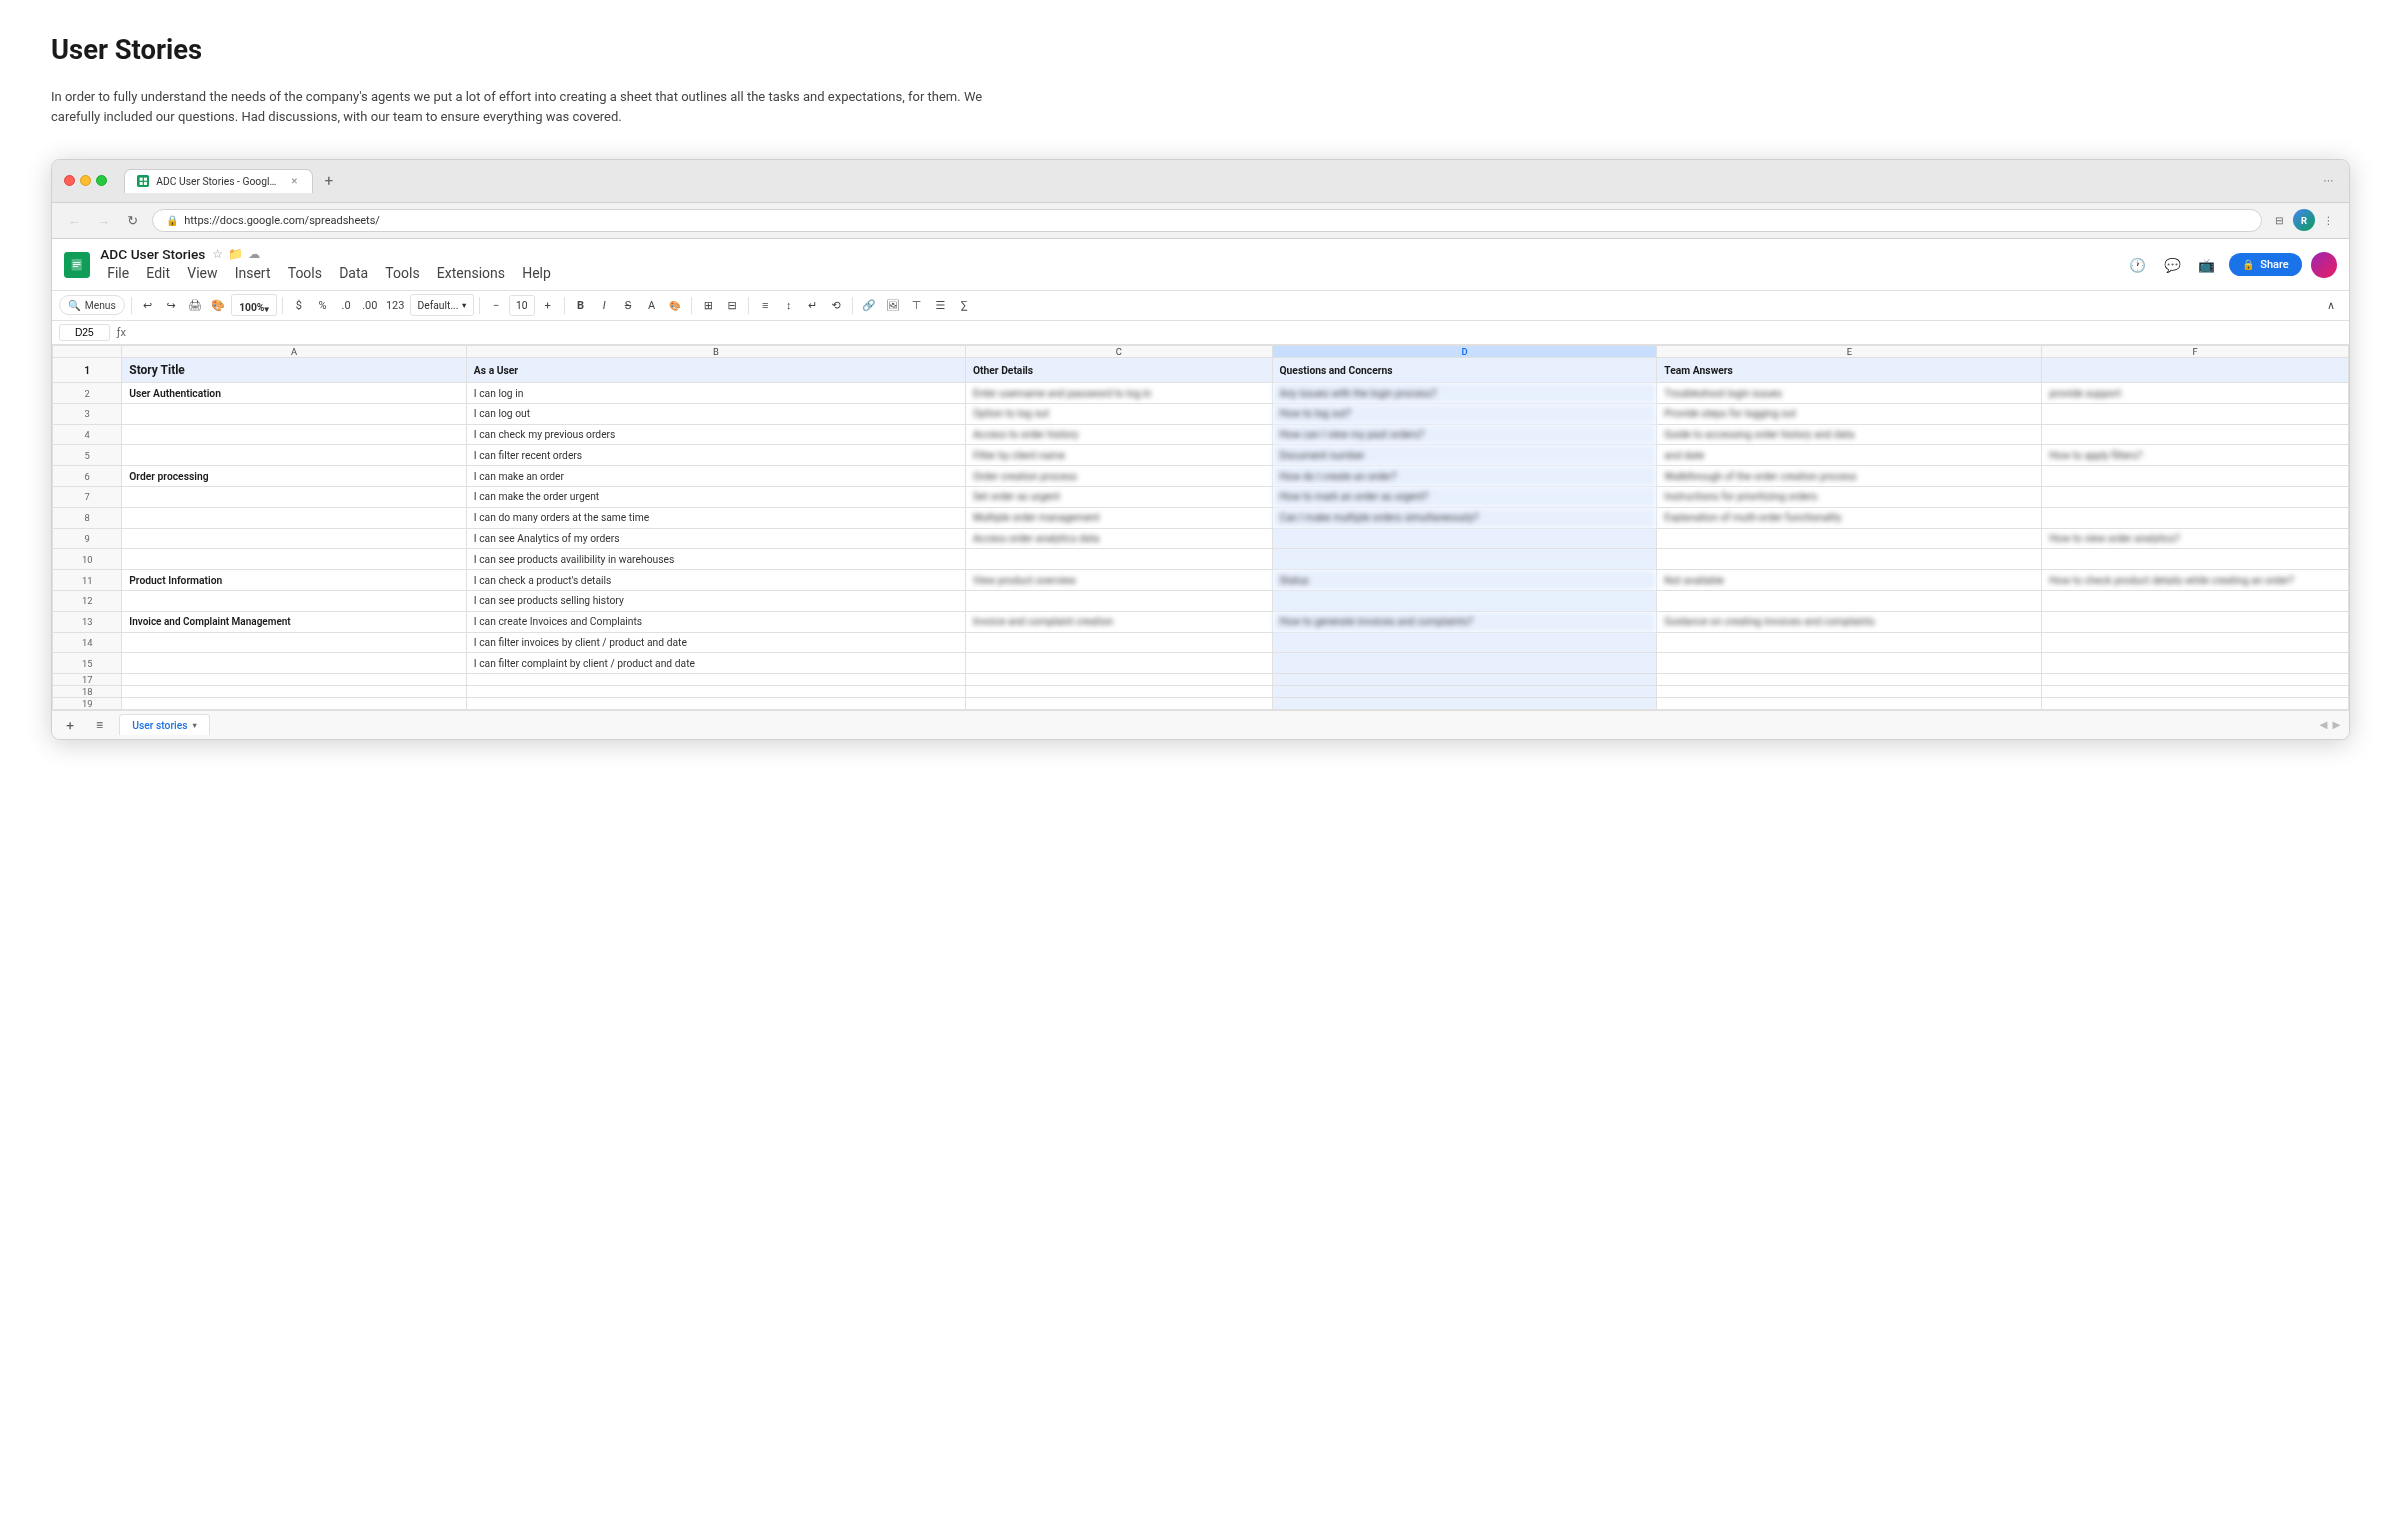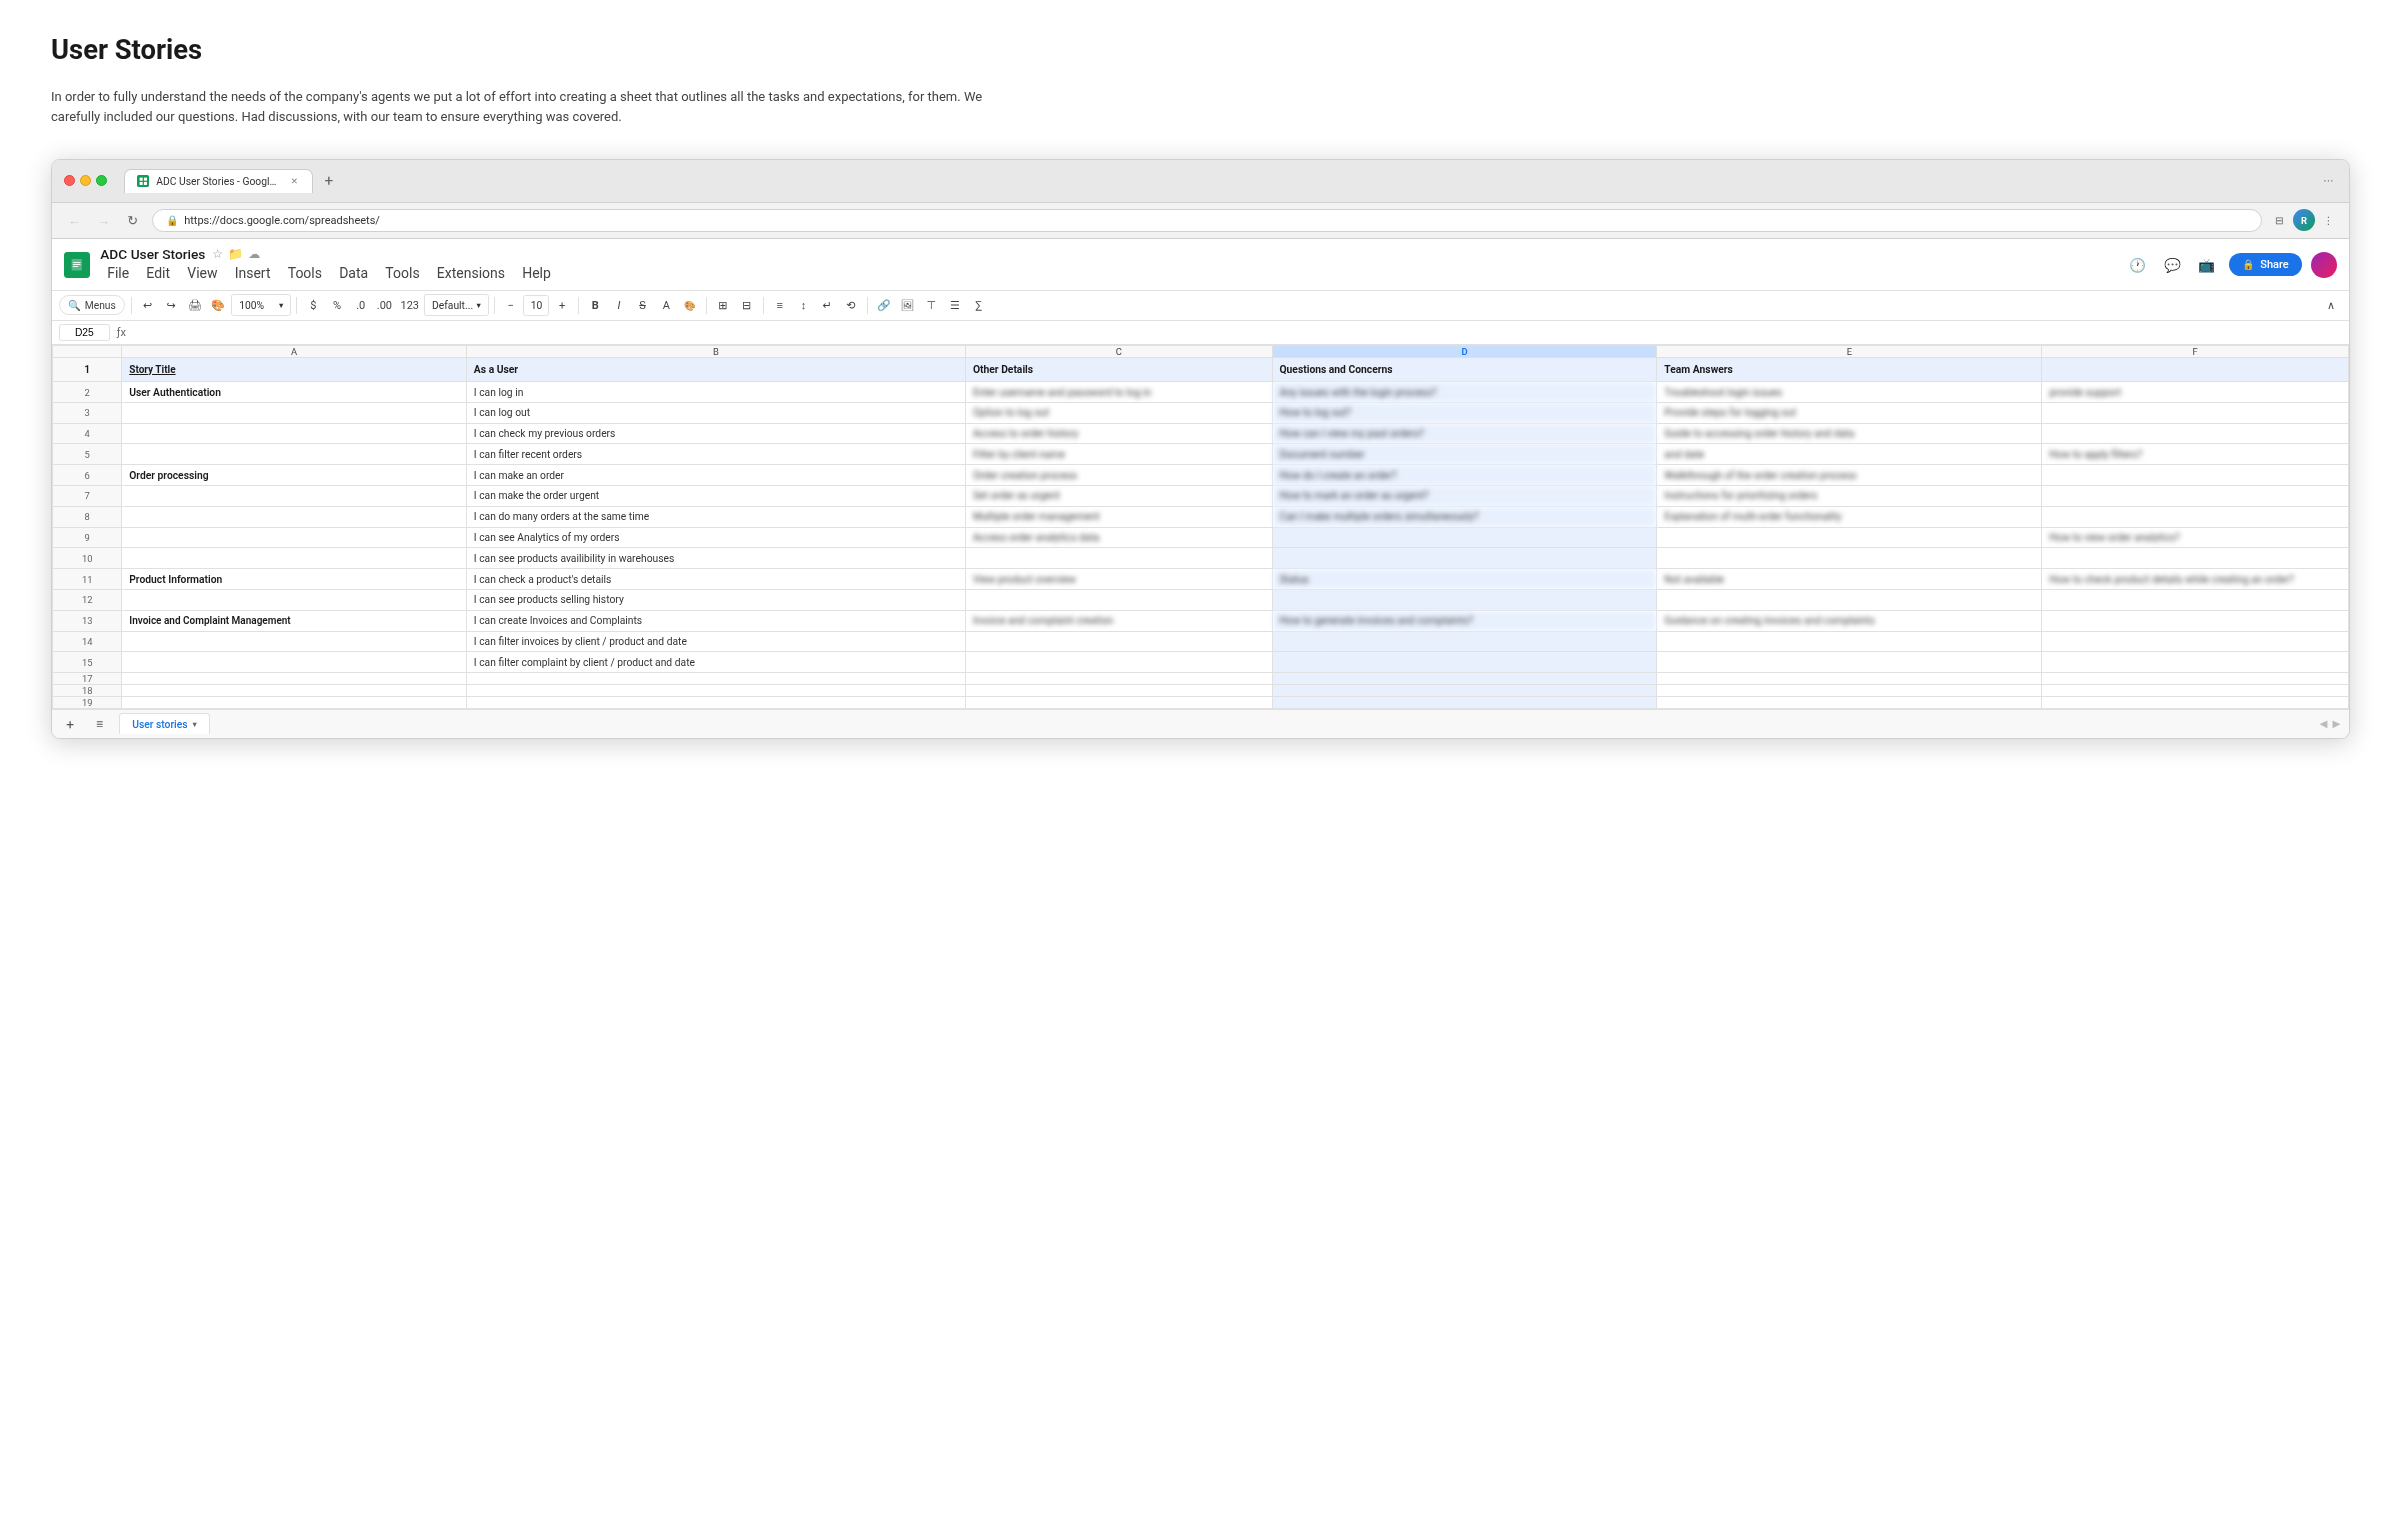--- a/index.html
+++ b/index.html
@@ -345,22 +345,23 @@
       border: 0.9px solid #e0e0e0;
       border-radius: 2.6px;
       padding: 1.7px 6.9px;
       font-size: 10.3px;
       cursor: pointer;
       height: 22px;
     }
 
     .zoom-control {
       display: flex;
-      align-items: center;
-      gap: 15px;
+      align-items: flex-end;
+      gap: 0;
+      font-weight: bold;
     }
 
     .font-size-input {
       width: 26px;
       border: 0.9px solid #e0e0e0;
       border-radius: 2.6px;
       text-align: center;
       font-size: 10.3px;
       height: 20.6px;
     }
@@ -719,21 +720,21 @@
           <th class="col-header">A</th>
           <th class="col-header">B</th>
           <th class="col-header">C</th>
           <th class="col-header selected">D</th>
           <th class="col-header">E</th>
           <th class="col-header">F</th>
         </tr>
 
         <tr class="header-row">
           <td class="row-header">1</td>
-          <td class="cell cell-a" style="font-weight:700;font-size:10px;padding:5.1px 6.9px;text-decoration:underline;">Story Title</td>
+          <td class="cell cell-a" style="font-weight:700;font-size:12px;padding:5.1px 6.9px;">Story Title</td>
           <td class="cell cell-b" style="font-weight:700;font-size:10.3px;padding:5.1px 6.9px;">As a User</td>
           <td class="cell cell-c" style="font-weight:700;font-size:10.3px;padding:5.1px 6.9px;">Other Details</td>
           <td class="cell cell-d col-d-cell" style="font-weight:700;font-size:10.3px;padding:5.1px 6.9px;">Questions and Concerns</td>
           <td class="cell cell-e" style="font-weight:700;font-size:10.3px;padding:5.1px 6.9px;">Team Answers</td>
           <td class="cell cell-f" style="font-weight:700;font-size:10.3px;padding:5.1px 6.9px;"></td>
         </tr>
       </thead>
       <tbody id="spreadsheet-body">
       <tr>
             <td class="row-header">2</td>

